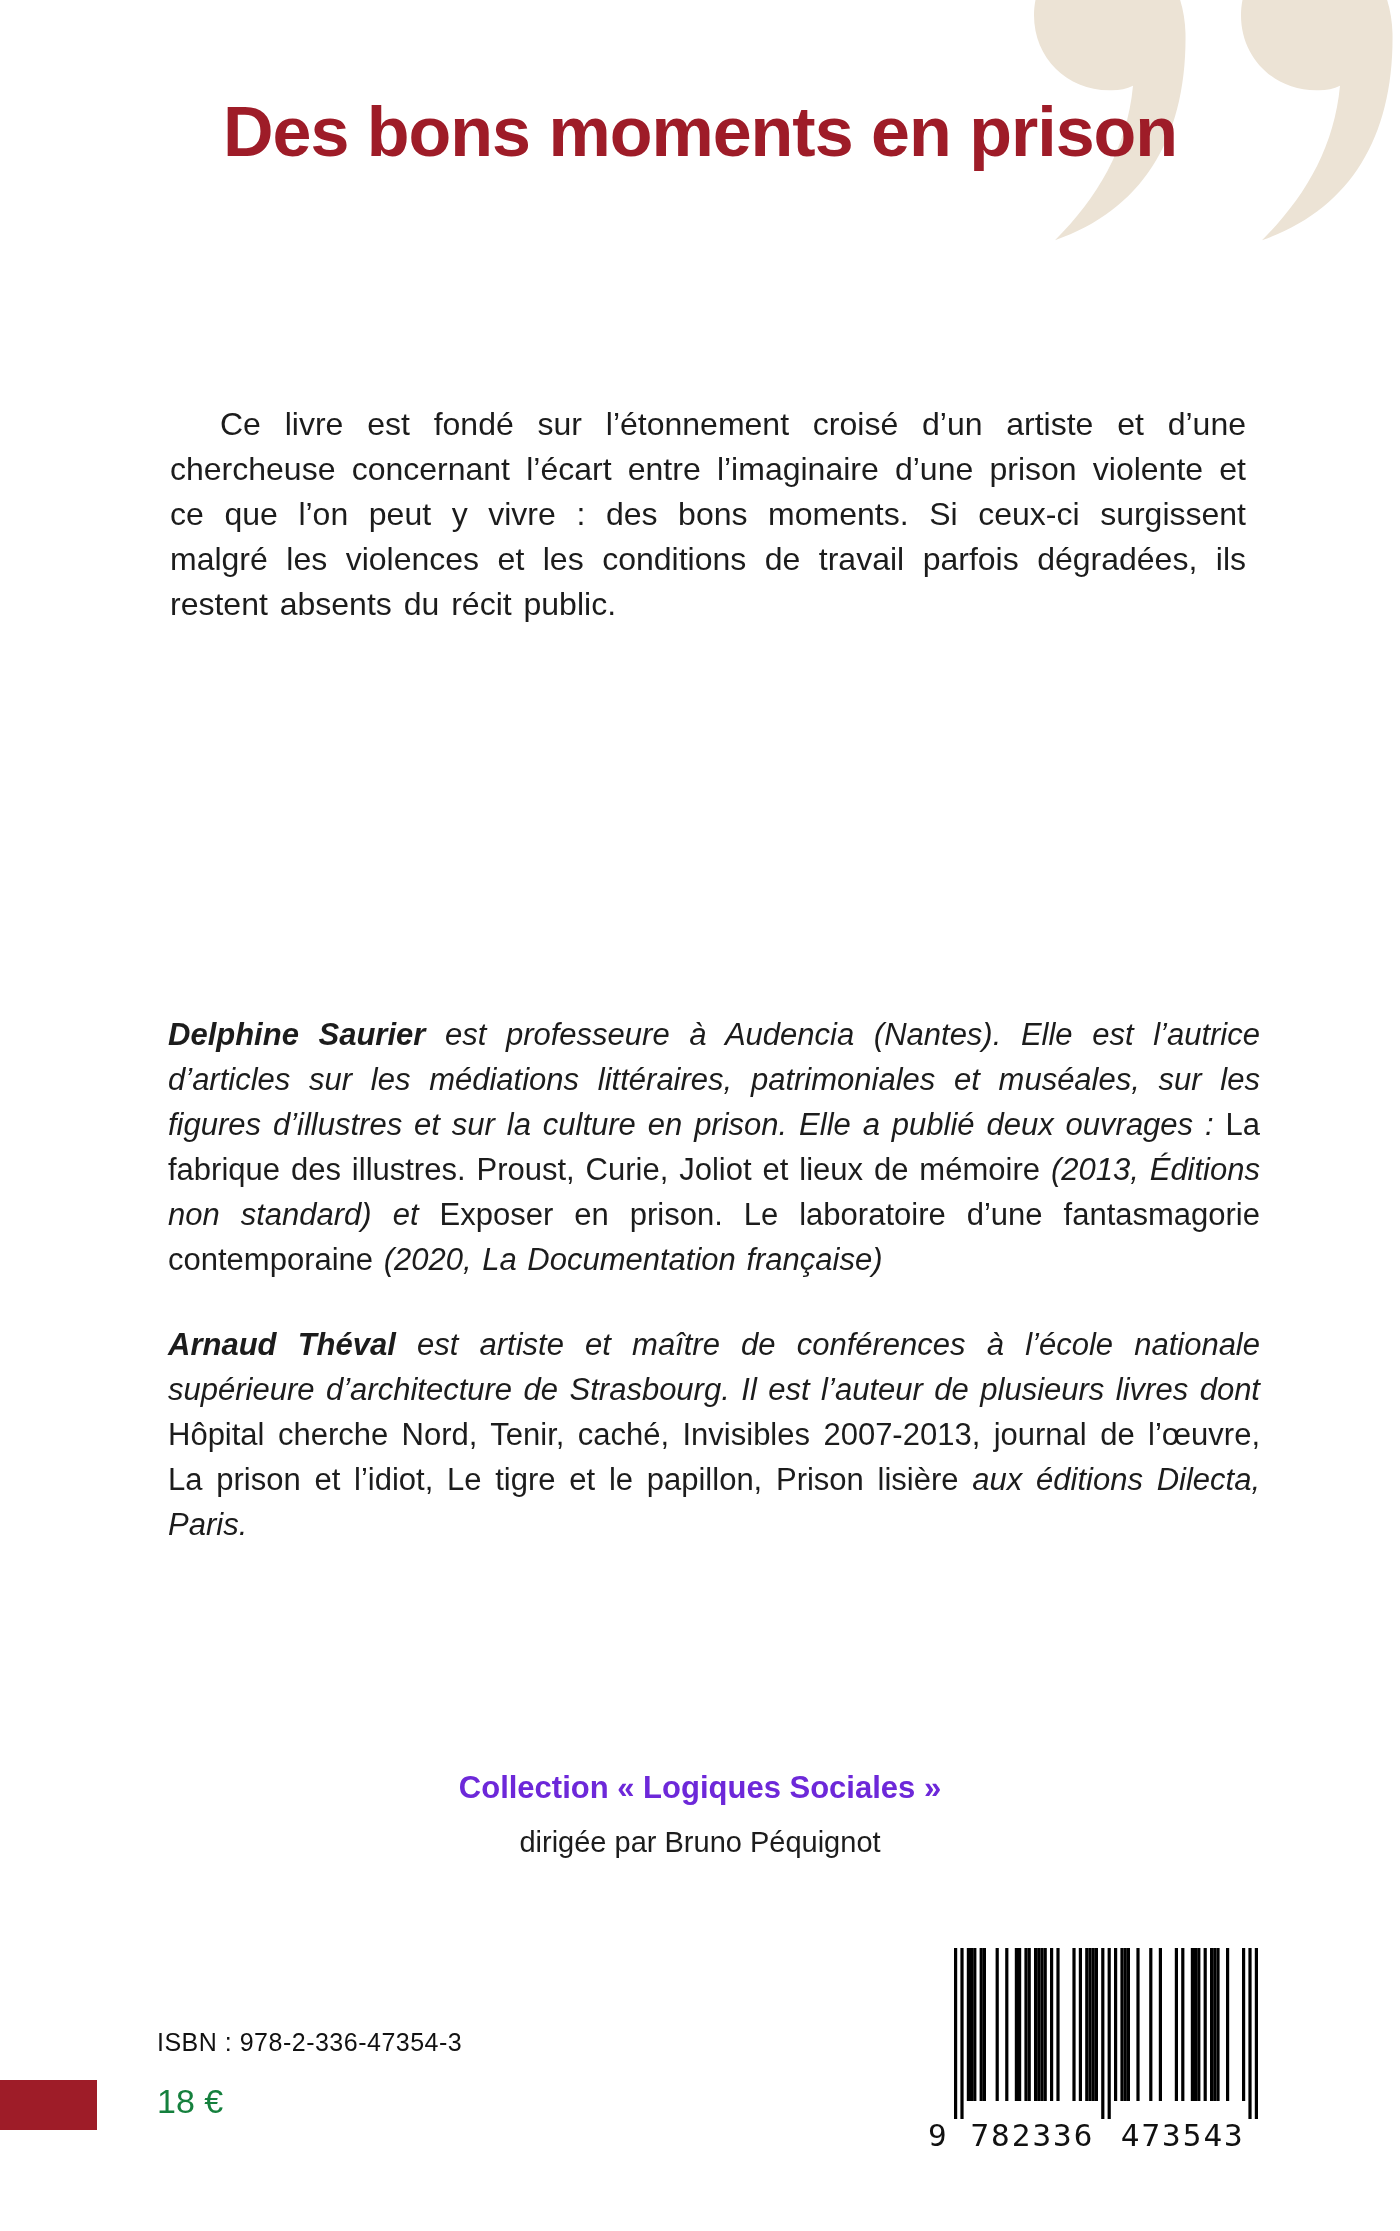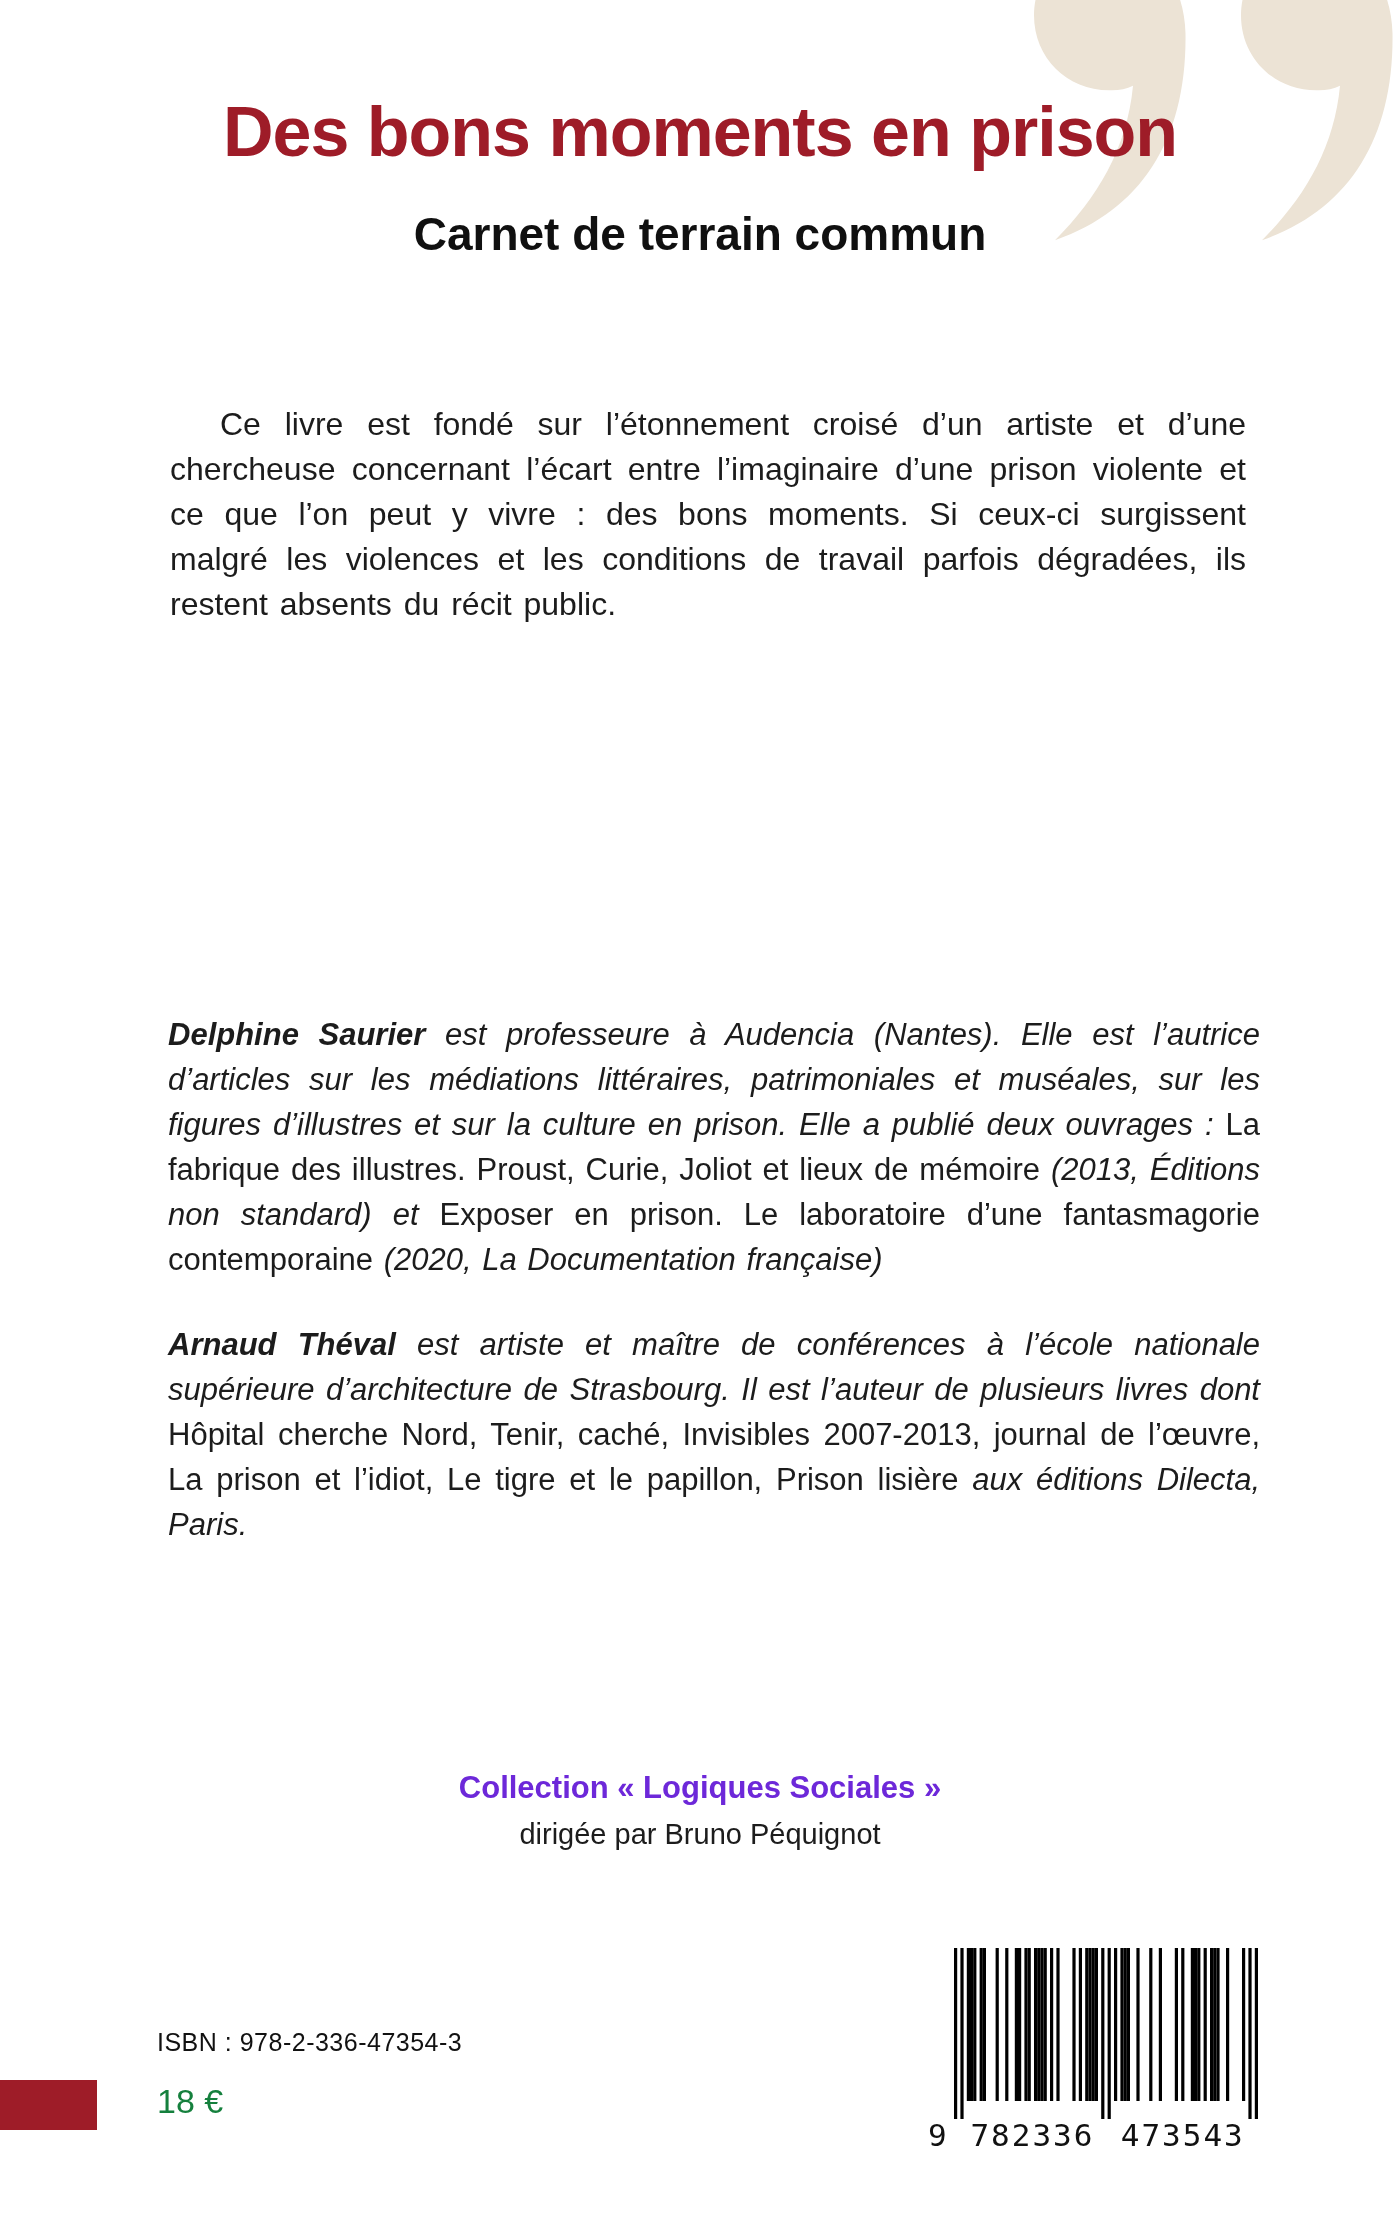--- a/index.html
+++ b/index.html
@@ -58,21 +58,21 @@
   .bio{margin:0 0 40px 12px;font-style:italic;word-spacing:2px;}
   .seg-bold-italic{font-weight:700;font-style:italic;}
   .seg-italic{font-style:italic;}
   .seg-roman{font-style:normal;}
   .collection{
     position:absolute;
     top:1770px;left:148px;width:1104px;
     text-align:center;
   }
   .collection-name{font-size:31px;font-weight:700;color:#6d28d9;}
-  .collection-director{font-size:29px;margin-top:12px;color:#1c1c1c;}
+  .collection-director{font-size:29px;margin-top:20px;color:#1c1c1c;}
   .isbn{
     position:absolute;
     top:2028px;left:157px;
     font-size:25px;letter-spacing:.5px;color:#111;
   }
   .price{
     position:absolute;
     top:2082px;left:157px;
     font-size:34px;color:#15803d;
   }
@@ -99,21 +99,20 @@
 <body>
 
 <div class="page">
 
   <svg class="quote-svg" viewBox="0 0 240 205" aria-hidden="true">
     <path d="M50,0 C22,0 0,22 0,50 C0,79 23,101 52,100 C57,100 62,99 66,97 C62,139 42,172 14,200 C72,180 102,132 101,62 C100,27 79,0 50,0 Z"></path>
     <path transform="translate(138,0)" d="M50,0 C22,0 0,22 0,50 C0,79 23,101 52,100 C57,100 62,99 66,97 C62,139 42,172 14,200 C72,180 102,132 101,62 C100,27 79,0 50,0 Z"></path>
   </svg>
 
   <h1 class="title">Des bons moments en prison</h1>
-  <h2 class="subtitle">Carnet de terrain commun</h2>
 
   <div class="synopsis">
     <p>Ce livre est fondé sur l’étonnement croisé d’un artiste et d’une chercheuse concernant l’écart entre l’imaginaire d’une prison violente et ce que l’on peut y vivre : des bons moments. Si ceux-ci surgissent malgré les violences et les conditions de travail parfois dégradées, ils restent absents du récit public.</p>
   </div>
 
   <div class="bios">
     <p class="bio"><span class="seg-bold-italic">Delphine Saurier</span><span class="seg-italic"> est professeure à Audencia (Nantes). Elle est l’autrice d’articles sur les médiations littéraires, patrimoniales et muséales, sur les figures d’illustres et sur la culture en prison. Elle a publié deux ouvrages : </span><span class="seg-roman">La fabrique des illustres. Proust, Curie, Joliot et lieux de mémoire</span><span class="seg-italic"> (2013, Éditions non standard) et </span><span class="seg-roman">Exposer en prison. Le laboratoire d’une fantasmagorie contemporaine</span><span class="seg-italic"> (2020, La Documentation française)</span></p>
     <p class="bio"><span class="seg-bold-italic">Arnaud Théval</span><span class="seg-italic"> est artiste et maître de conférences à l’école nationale supérieure d’architecture de Strasbourg. Il est l’auteur de plusieurs livres dont </span><span class="seg-roman">Hôpital cherche Nord, Tenir, caché, Invisibles 2007-2013, journal de l’œuvre, La prison et l’idiot, Le tigre et le papillon, Prison lisière</span><span class="seg-italic"> aux éditions Dilecta, Paris.</span></p>
   </div>
 

